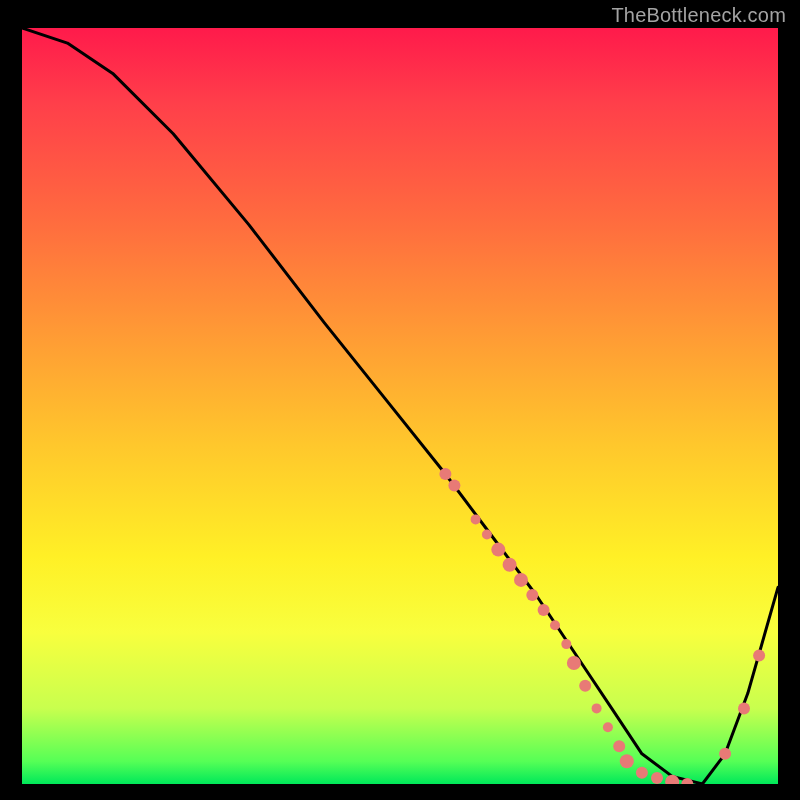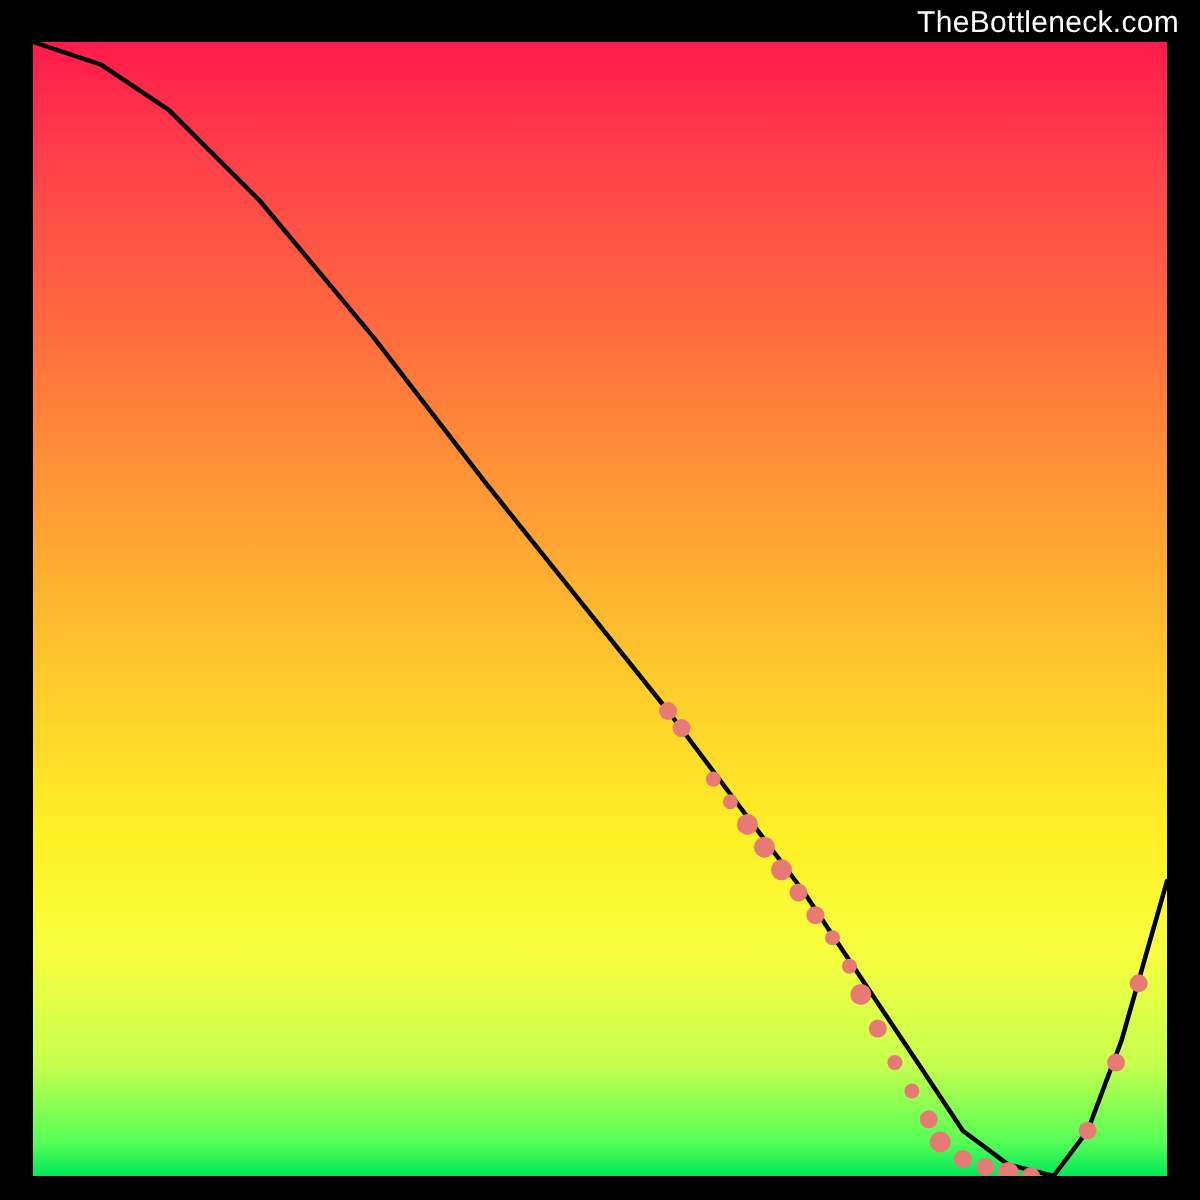--- a/index.html
+++ b/index.html
@@ -14,21 +14,21 @@
   .outer {
     width: 800px;
     height: 800px;
     background: #000;
     position: relative;
   }
   .watermark {
     position: absolute;
     top: 4px;
     right: 14px;
-    color: #ffffff;
+    color: #a3a3a3;
     font-size: 20px;
     font-weight: 500;
     letter-spacing: 0.2px;
   }
   .plot {
     position: absolute;
     left: 22px;
     top: 28px;
     width: 756px;
     height: 756px;

